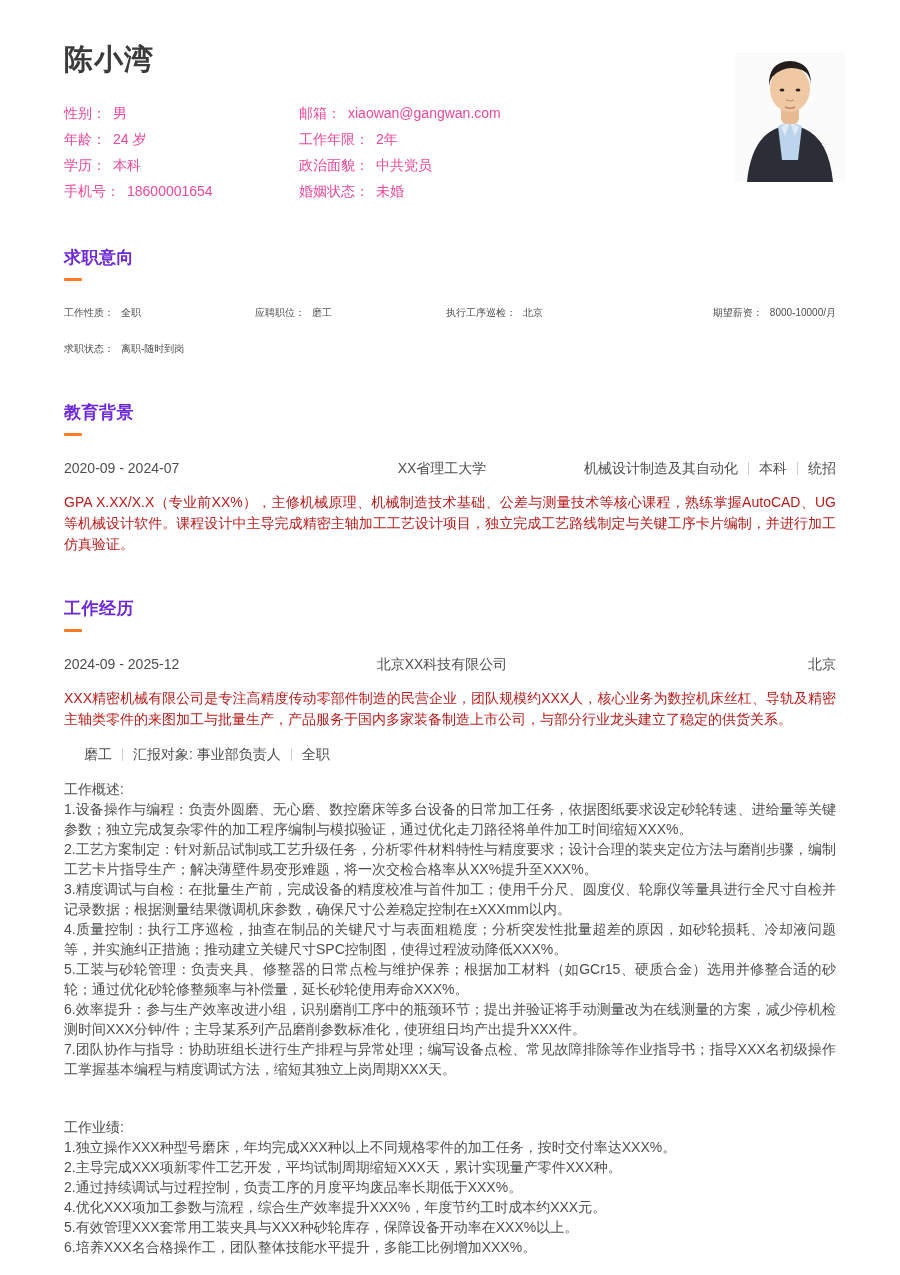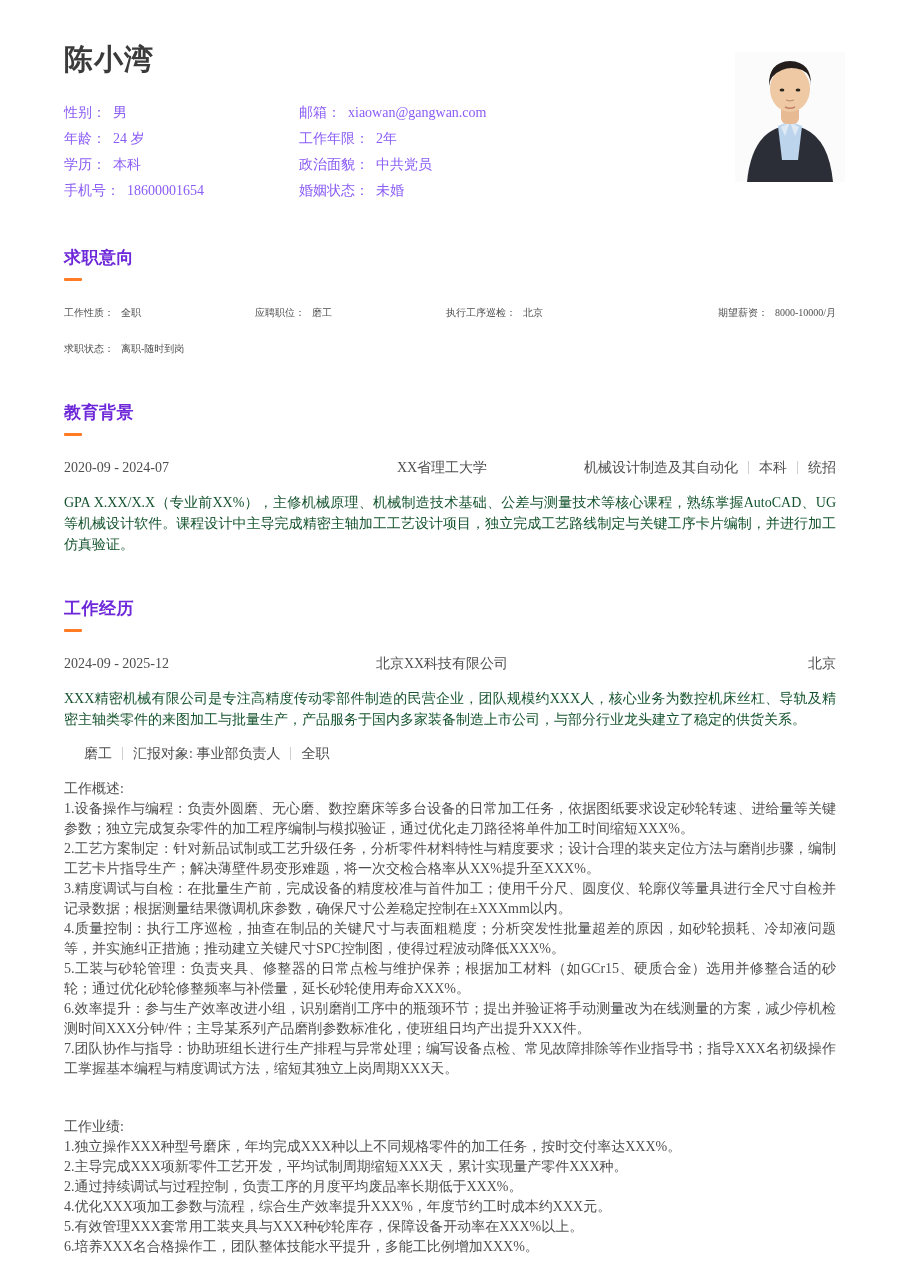--- a/index.html
+++ b/index.html
@@ -9,21 +9,20 @@
     color: #4e4e4e;
   }
   .page {
     position: relative;
     width: 900px;
     height: 1275px;
     margin: 0 auto;
     background: #ffffff;
     padding: 0 64px;
     overflow: hidden;
-    font-family: Liberation Serif, serif;
   }
   
   .name {
     padding-top: 40px;
     font-size: 29px;
     font-weight: 700;
     color: #3b3b3b;
     letter-spacing: 1px;
   }
   .photo {
@@ -34,21 +33,21 @@
     height: 130px;
     background: #fbfbfb;
     overflow: hidden;
   }
   .info-grid {
     margin-top: 20px;
     display: grid;
     grid-template-columns: 235px 400px;
     font-size: 14px;
     line-height: 26px;
-    color: #8b5cf6;
+    color: #ec4899;
     width: 640px;
   }
   .info-item .val { margin-left: 7px; }
   
   .section { margin-top: 42px; }
   .section-title {
     font-size: 17px;
     font-weight: 700;
     color: #6d28d9;
     letter-spacing: 0.5px;
@@ -87,21 +86,21 @@
     width: 1px;
     height: 13px;
     background: #cfcfcf;
     margin: 0 10px;
     vertical-align: -2px;
   }
   .para {
     margin-top: 14px;
     font-size: 14px;
     line-height: 21px;
-    color: #14532d;
+    color: #b91c1c;
     text-align: justify;
   }
   .inline-tags { margin-top: 14px; font-size: 14px; line-height: 20px; margin-left: 20px; }
   .block { margin-top: 15px; font-size: 14px; line-height: 20px; }
   .block .line { text-align: justify; }
   .block.gap { margin-top: 38px; }
 </style>
 </head>
 <body>
 

